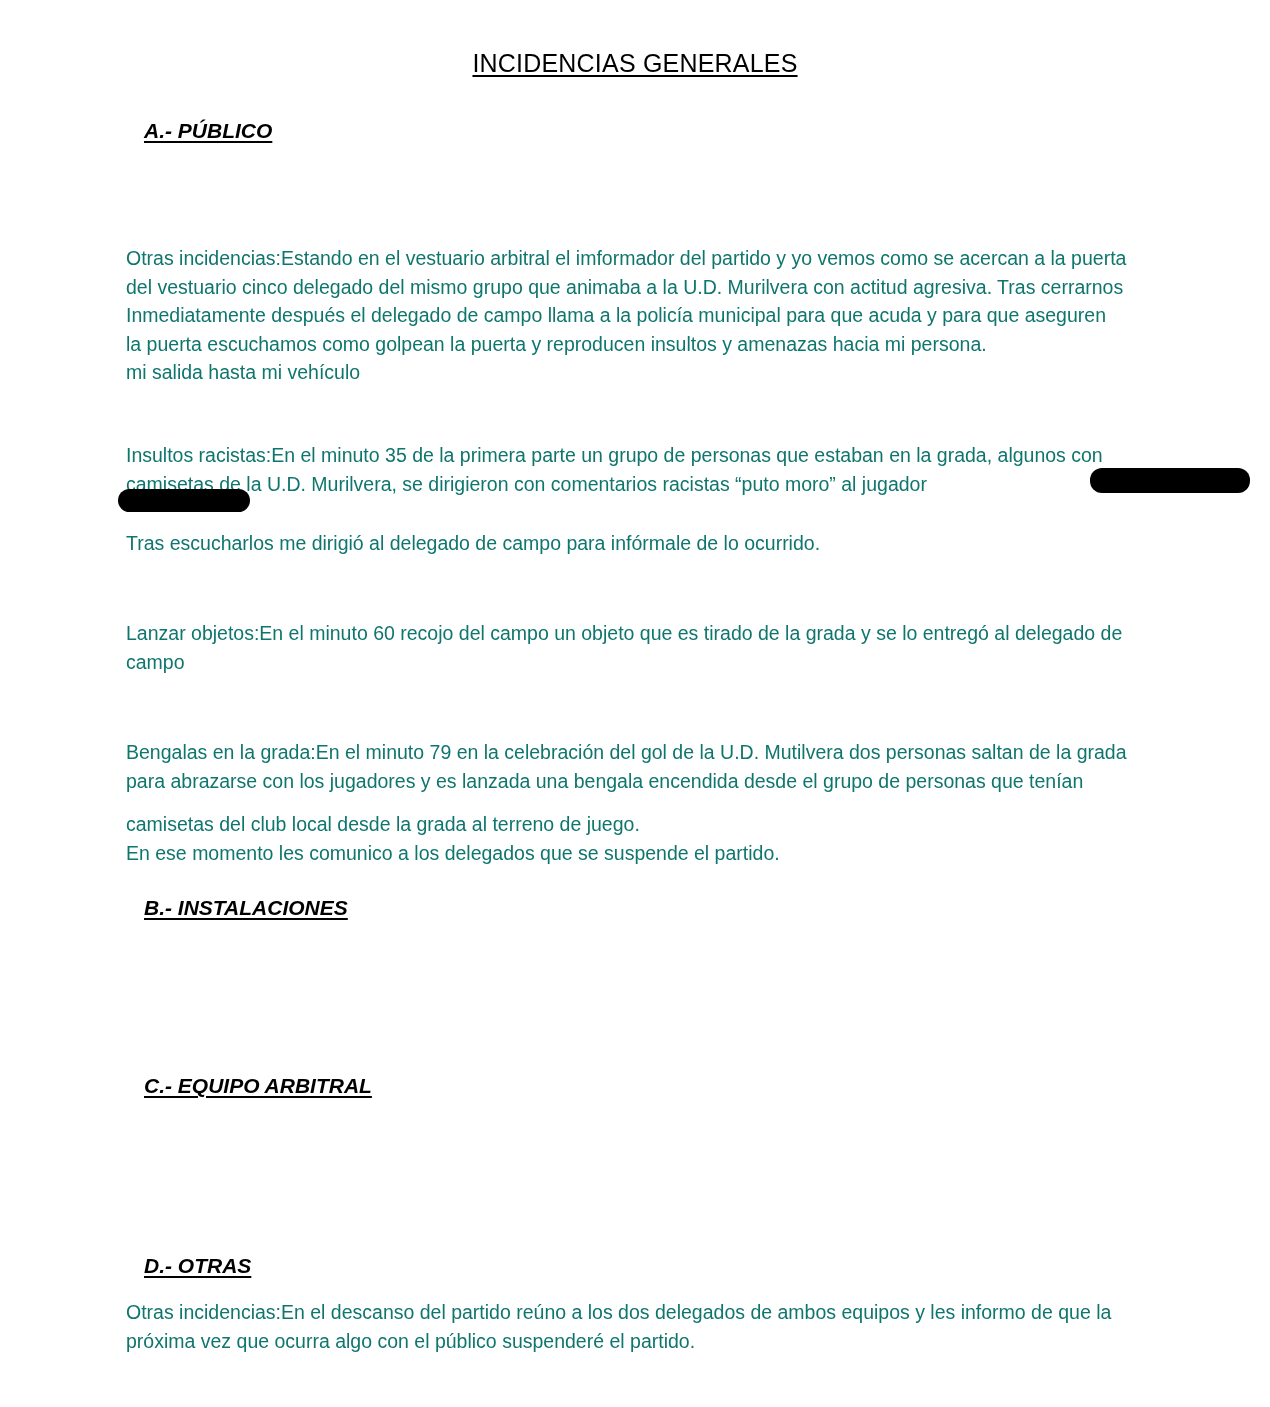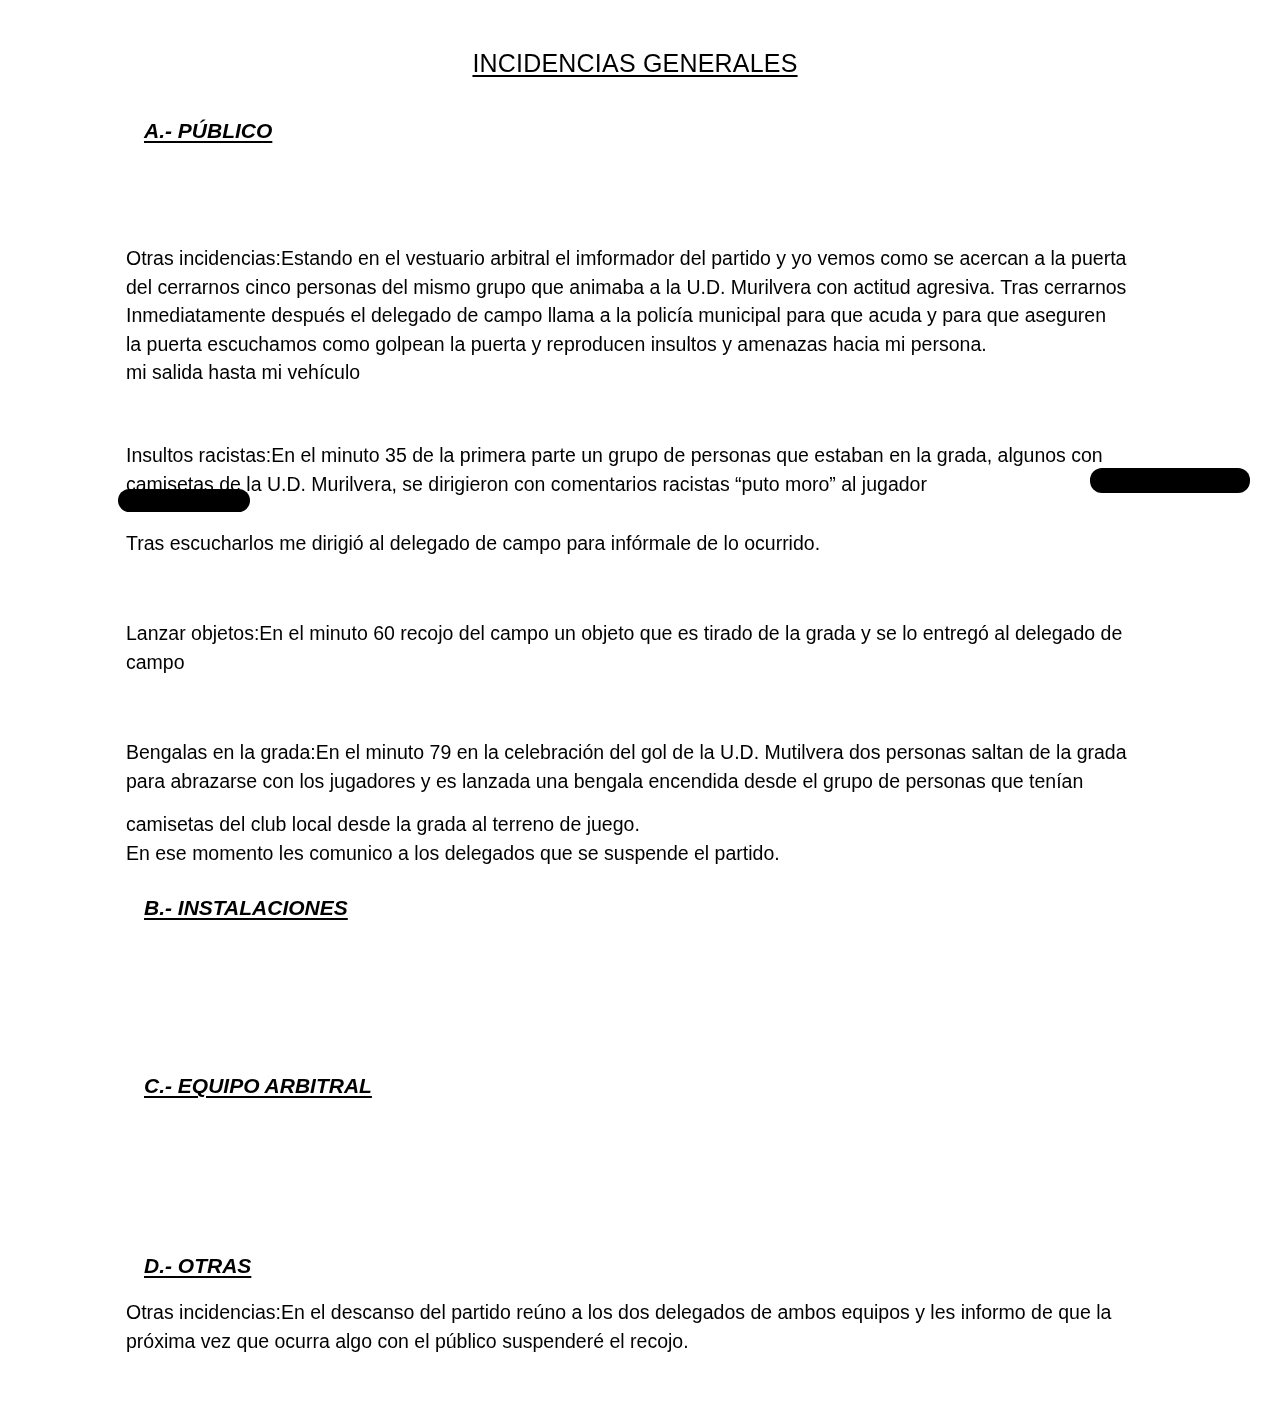--- a/index.html
+++ b/index.html
@@ -57,21 +57,21 @@
   .h-d { top: 1253px; }
 
   
   .para {
     position: absolute;
     left: 126px;
     width: 1117px;
     font-size: 19.5px;
     line-height: 28.5px;
     font-weight: 400;
-    color: #000000;
+    color: #0f766e;
   }
   .para.justify {
     text-align: justify;
     text-justify: inter-word;
   }
   .p-otras     { top: 244px; }
   .p-insultos  { top: 441px; }
   .p-tras      { top: 529px; }
   .p-lanzar    { top: 619px; }
   .p-bengalas  { top: 738px; }
@@ -111,21 +111,21 @@
 <body>
 
 <div class="page">
 
   <div class="doc-title">INCIDENCIAS GENERALES</div>
 
   <div class="section-heading h-a">A.- PÚBLICO</div>
 
   <div class="para p-otras">
     <span class="ln">Otras incidencias:Estando en el vestuario arbitral el imformador del partido y yo vemos como se acercan a la puerta</span>
-    <span class="ln">del cerrarnos cinco personas del mismo grupo que animaba a la U.D. Murilvera con actitud agresiva. Tras cerrarnos</span>
+    <span class="ln">del vestuario cinco delegado del mismo grupo que animaba a la U.D. Murilvera con actitud agresiva. Tras cerrarnos</span>
     <span class="ln">Inmediatamente después el delegado de campo llama a la policía municipal para que acuda y para que aseguren</span>
     <span class="ln">la puerta escuchamos como golpean la puerta y reproducen insultos  y amenazas hacia mi persona.</span>
     <span class="ln">mi salida hasta mi vehículo</span>
   </div>
 
   <div class="para p-insultos justify">
     <span class="ln">Insultos racistas:En el minuto 35 de la primera parte un grupo de personas que estaban en la grada, algunos con</span>
     <span class="ln">camisetas de la U.D. Murilvera, se dirigieron con comentarios racistas “puto moro” al jugador</span>
   </div>
   <div class="redaction redaction-1">
@@ -153,16 +153,16 @@
   </div>
 
   <div class="section-heading h-b">B.- INSTALACIONES</div>
 
   <div class="section-heading h-c">C.- EQUIPO ARBITRAL</div>
 
   <div class="section-heading h-d">D.- OTRAS</div>
 
   <div class="para p-final">
     <span class="ln">Otras incidencias:En el descanso del partido reúno a los dos delegados de ambos equipos y les informo de que la</span>
-    <span class="ln">próxima vez que ocurra algo con el público suspenderé el recojo.</span>
+    <span class="ln">próxima vez que ocurra algo con el público suspenderé el partido.</span>
   </div>
 
 </div>
 
 </body></html>

